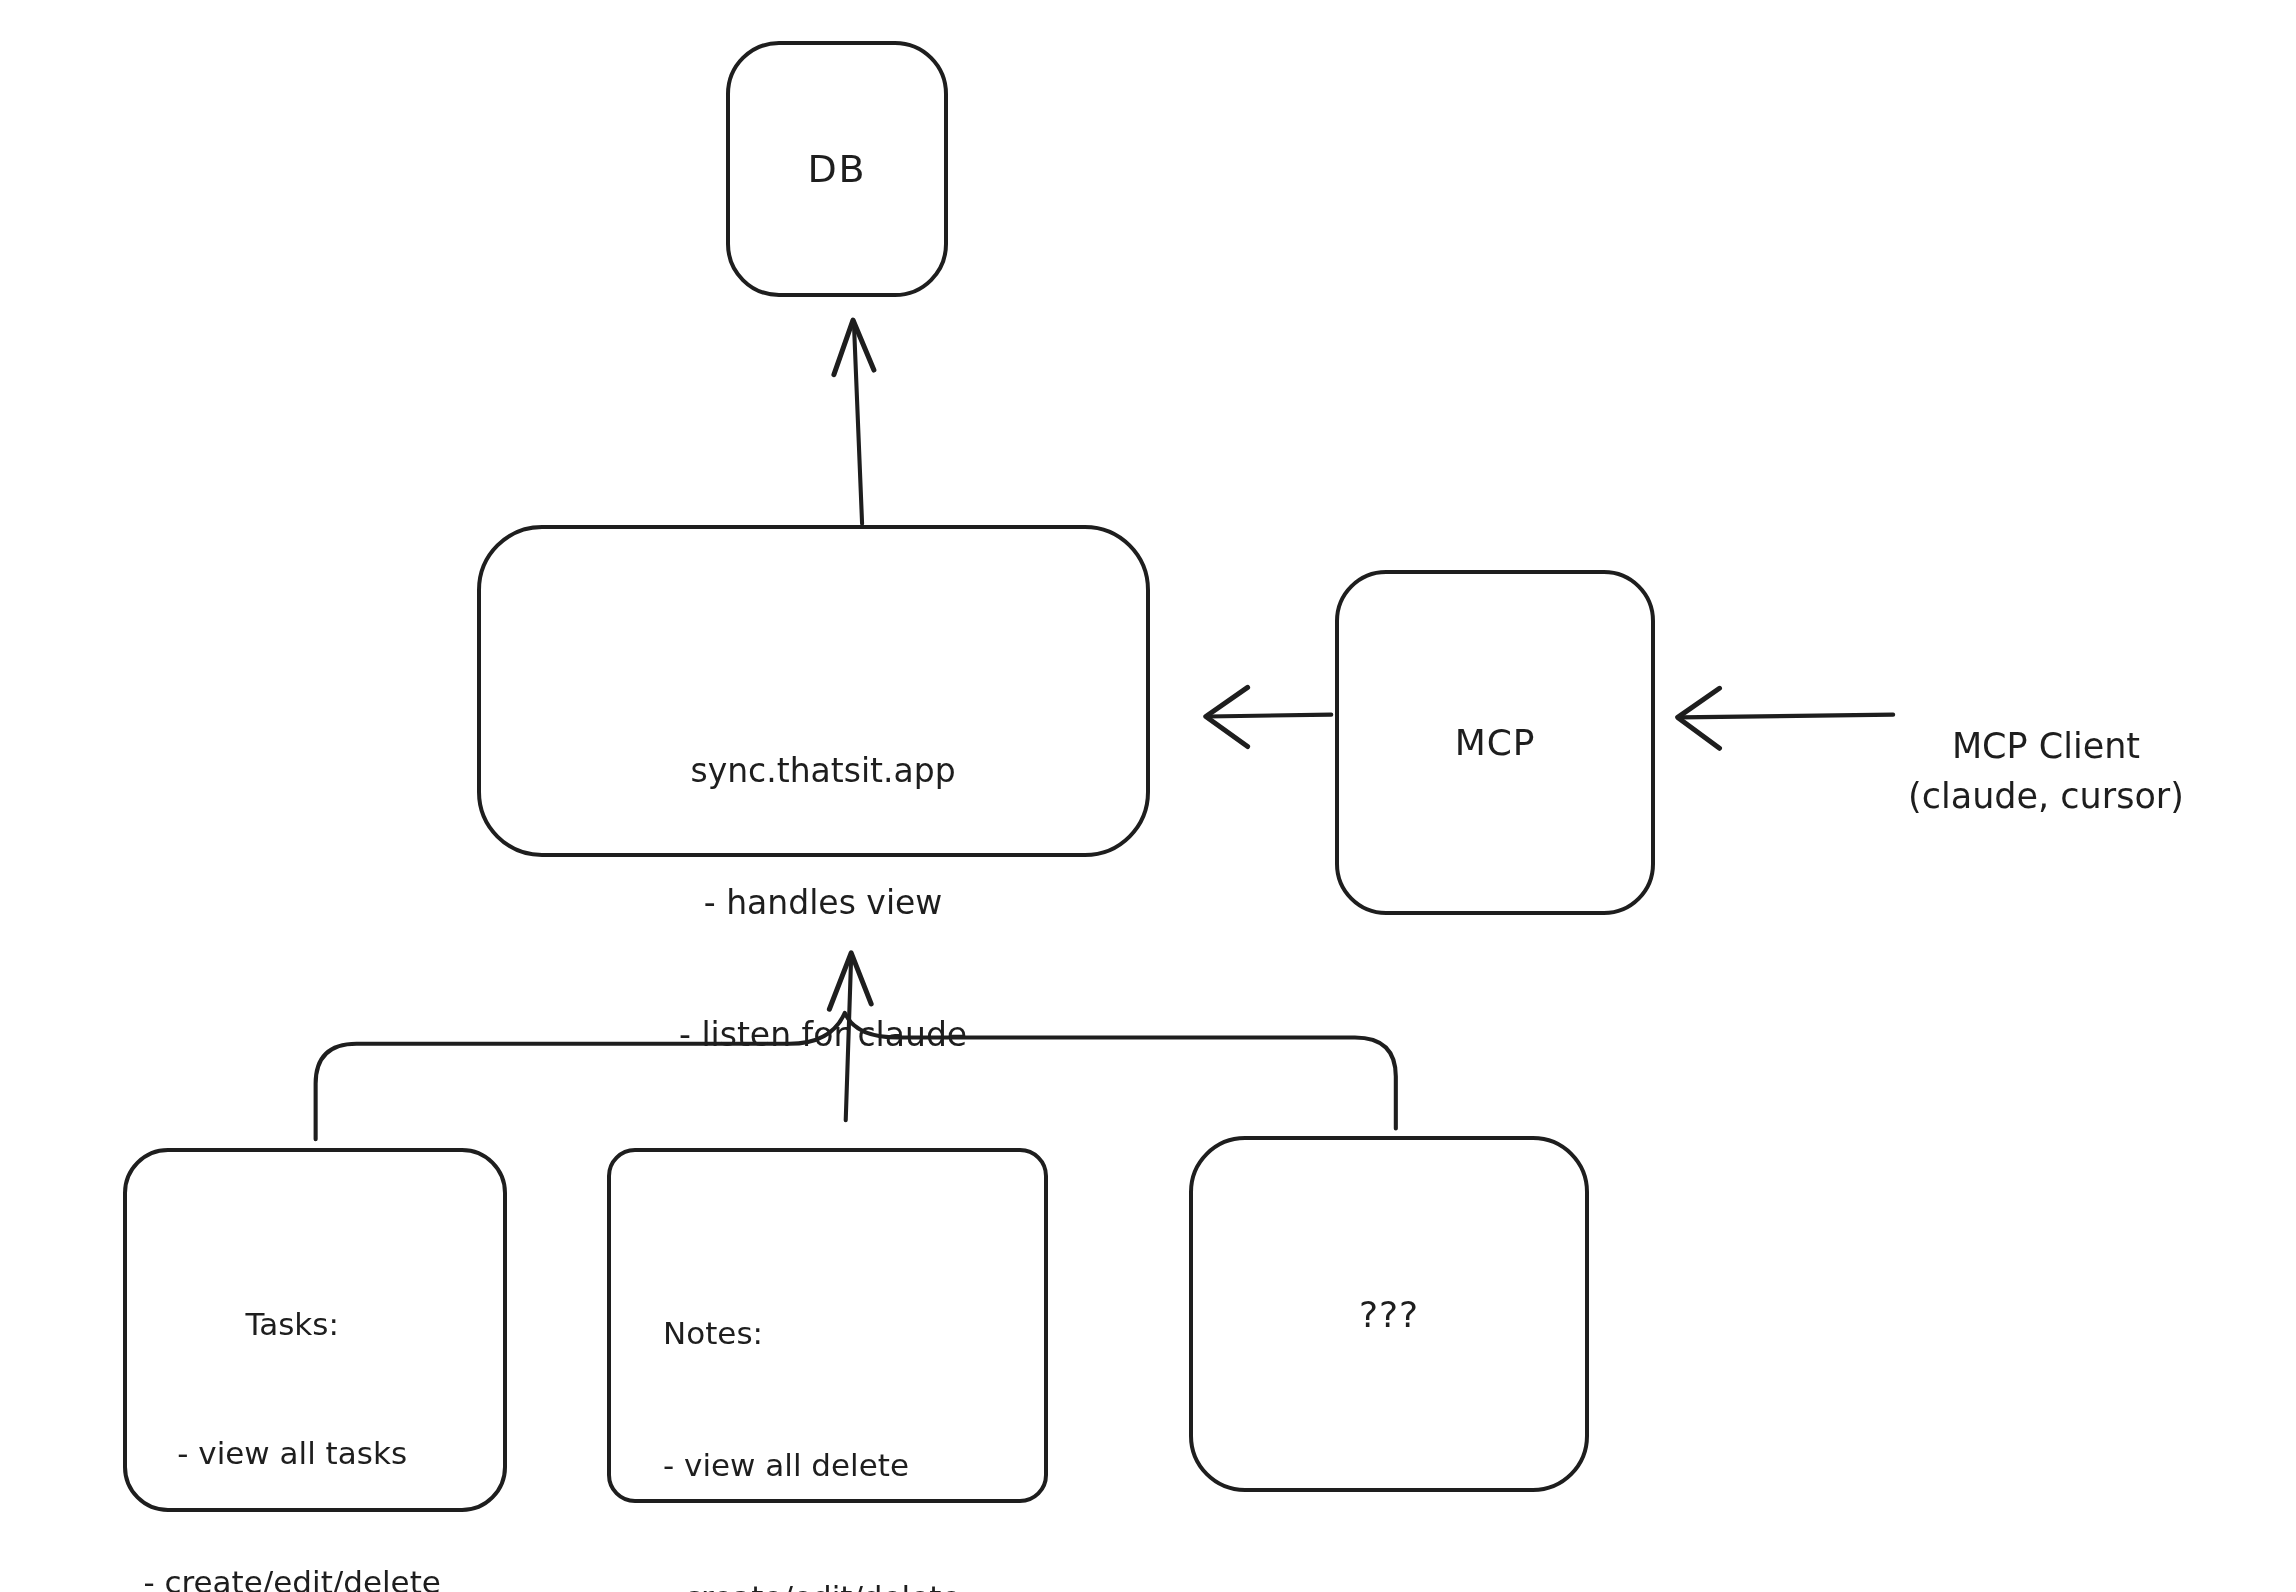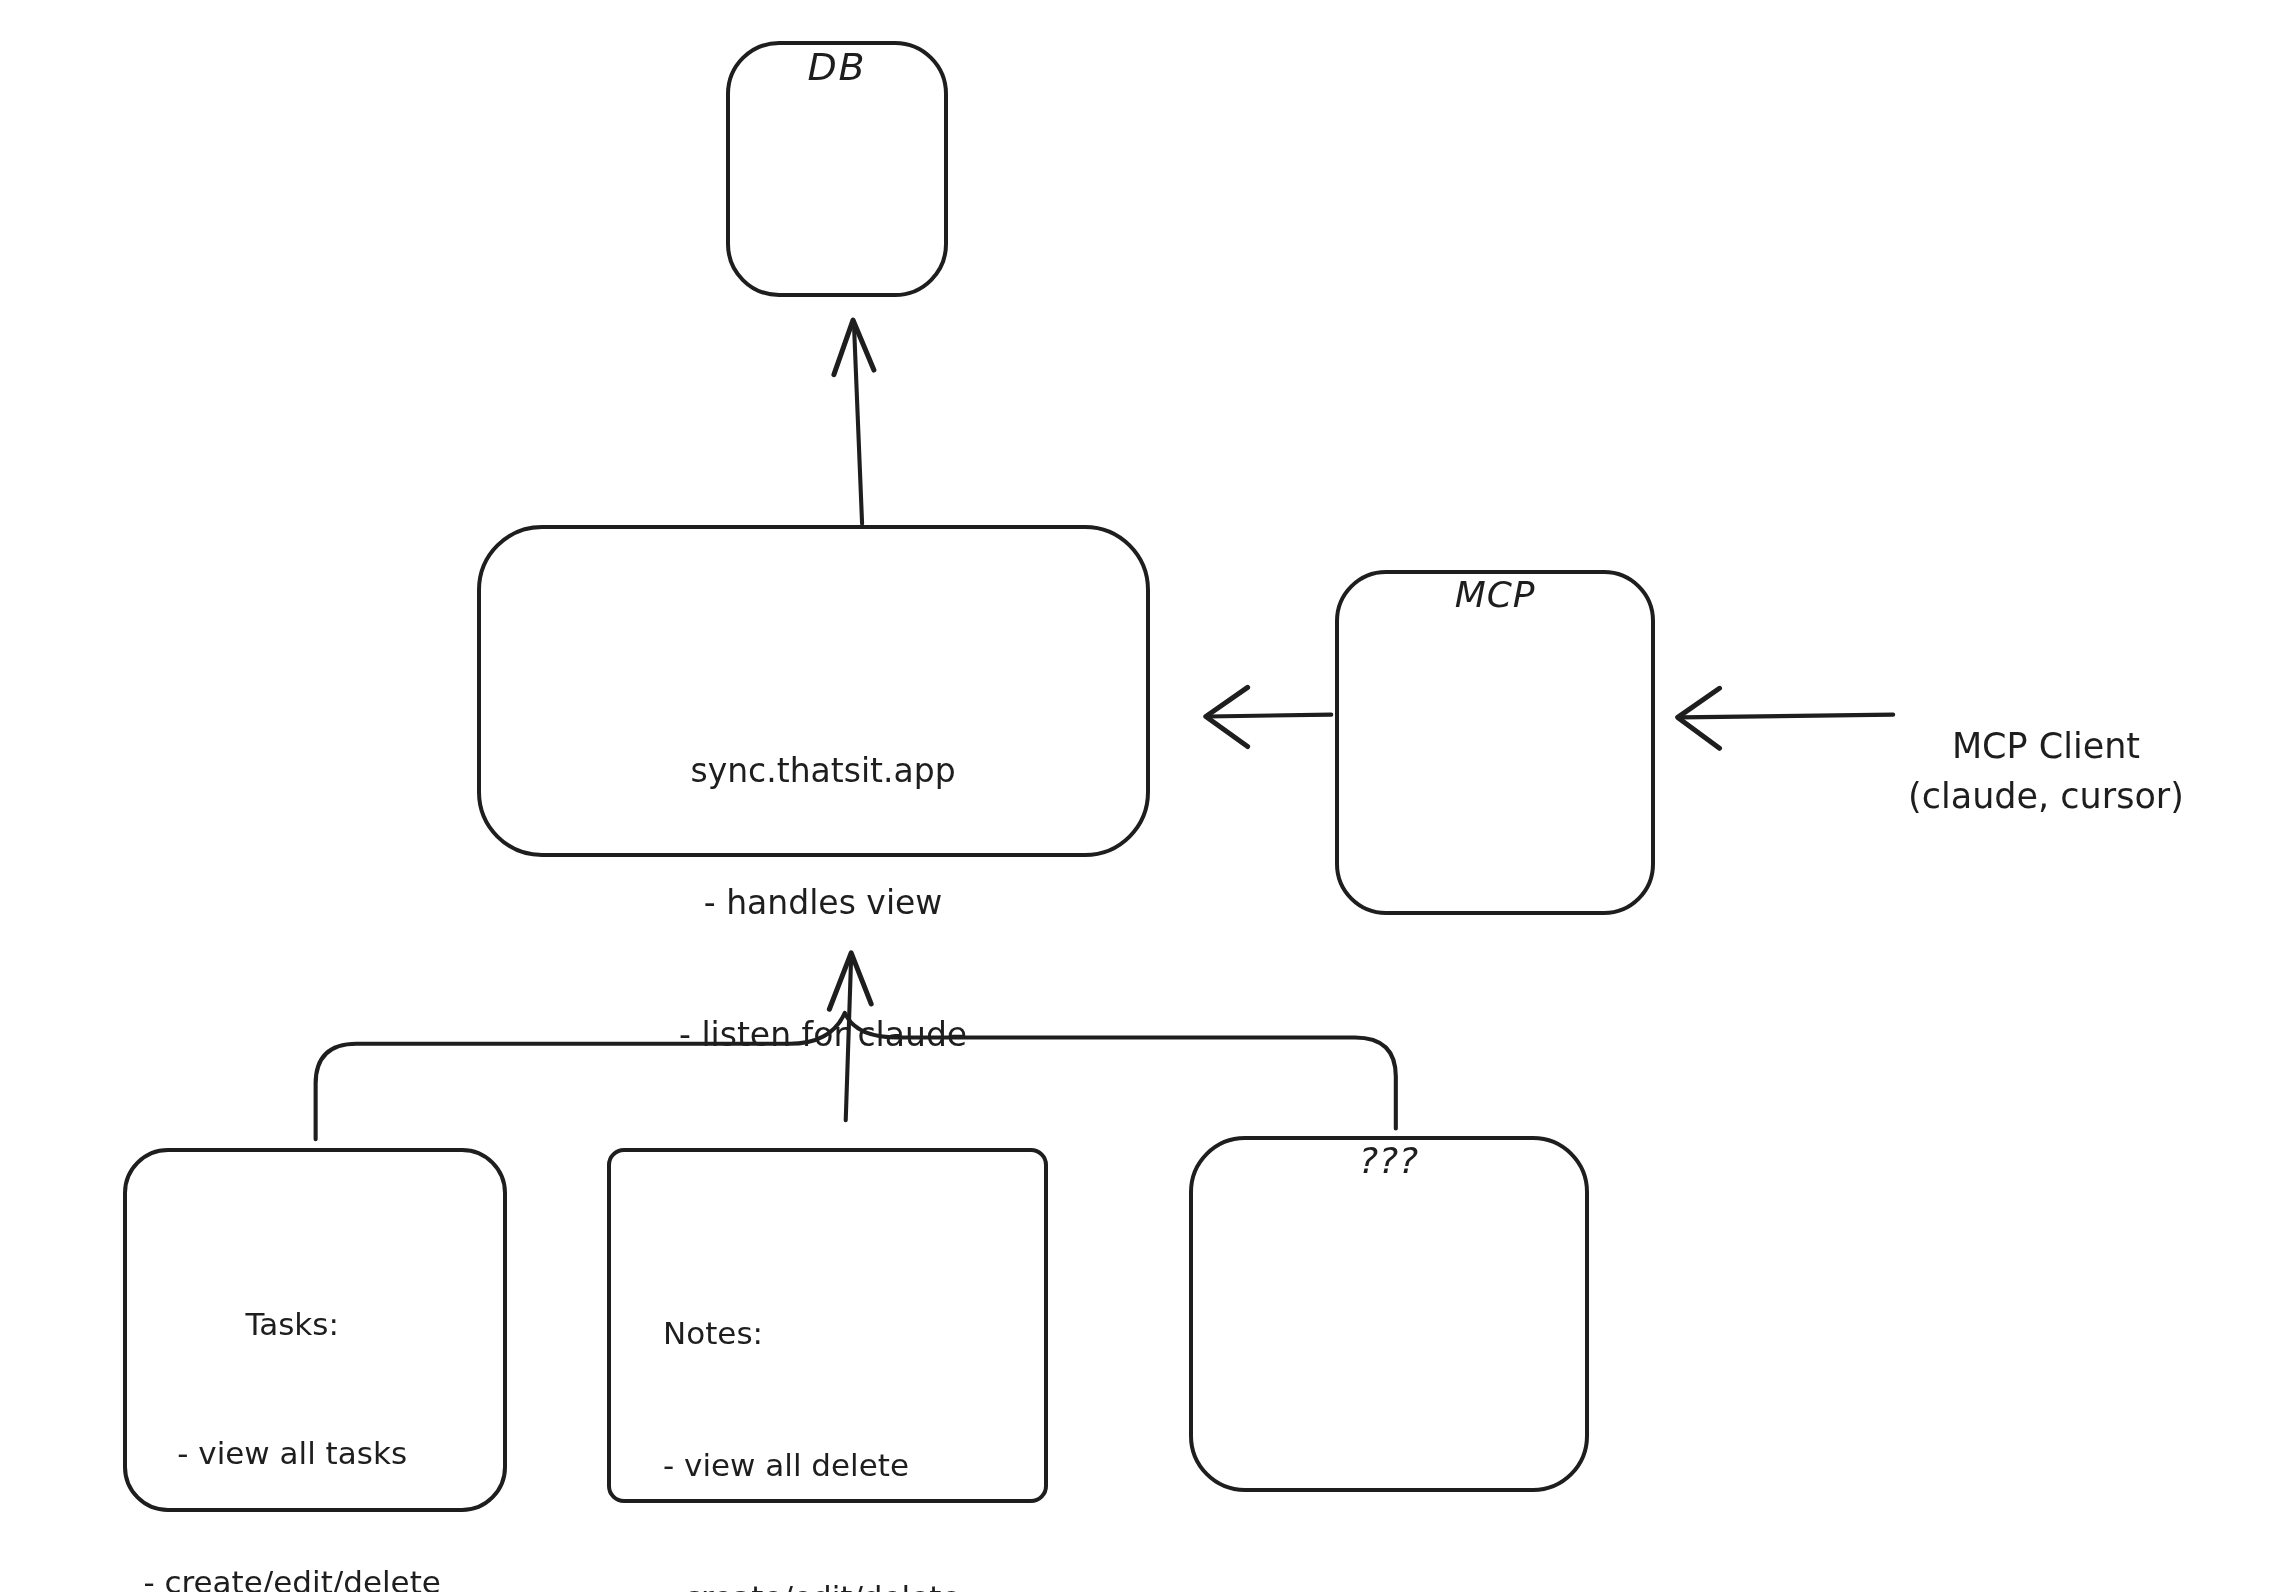--- a/index.html
+++ b/index.html
@@ -28,26 +28,26 @@
   .box {
     position: absolute;
     box-sizing: border-box;
     border: 4.5px solid #1e1e1e;
     background: #ffffff;
   }
   .box--db     { left: 726px;  top: 41px;   width: 222px; height: 256px; border-radius: 53px; }
   .box--sync   { left: 477px;  top: 525px;  width: 673px; height: 332px; border-radius: 65px; text-align: center; }
   .box--mcp    { left: 1335px; top: 570px;  width: 320px; height: 345px; border-radius: 51px; }
   .box--tasks  { left: 123px;  top: 1148px; width: 384px; height: 364px; border-radius: 45px; text-align: center; }
-  .box--notes  { left: 607px;  top: 1148px; width: 441px; height: 355px; border-radius: 17px; }
+  .box--notes  { left: 607px;  top: 1148px; width: 441px; height: 355px; border-radius: 28px; }
   .box--unknown{ left: 1189px; top: 1136px; width: 400px; height: 356px; border-radius: 56px; }
   .center-label {
     display: flex;
+    align-items: center;
     justify-content: center;
-    font-style: italic;
   }
   .center-label .label-text { white-space: pre; }
   .box--db .label-text      { font-size: 38px; letter-spacing: 1.8px; }
   .box--mcp .label-text     { font-size: 36px; letter-spacing: 0.9px; }
   .box--unknown .label-text { font-size: 36px; letter-spacing: 0.9px; }
   .textblock {
     position: absolute;
     white-space: pre;
   }
   .textblock .line { white-space: pre; }

